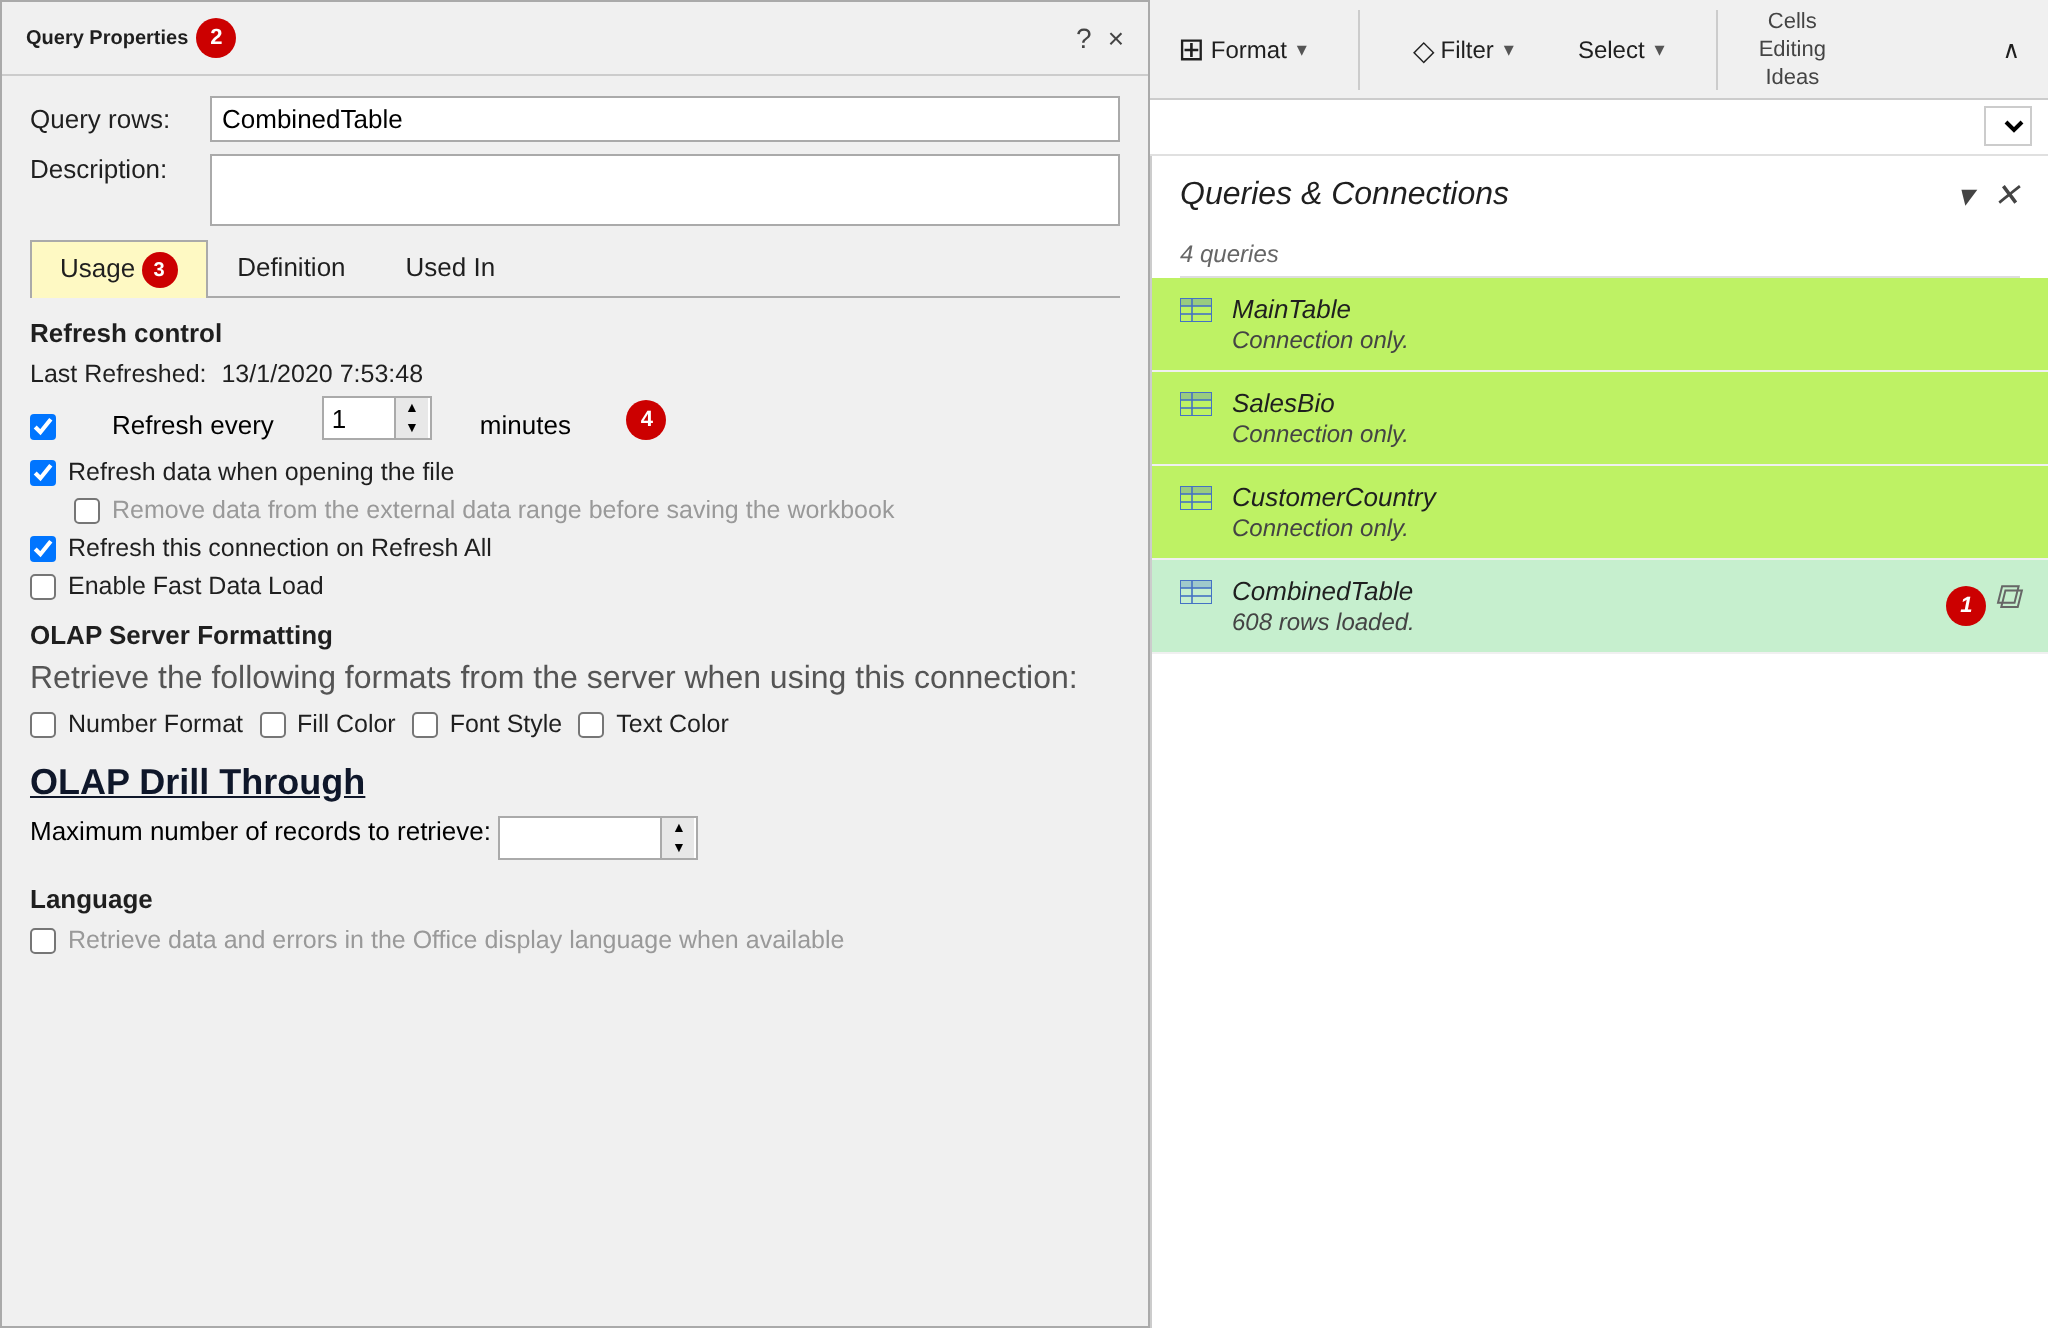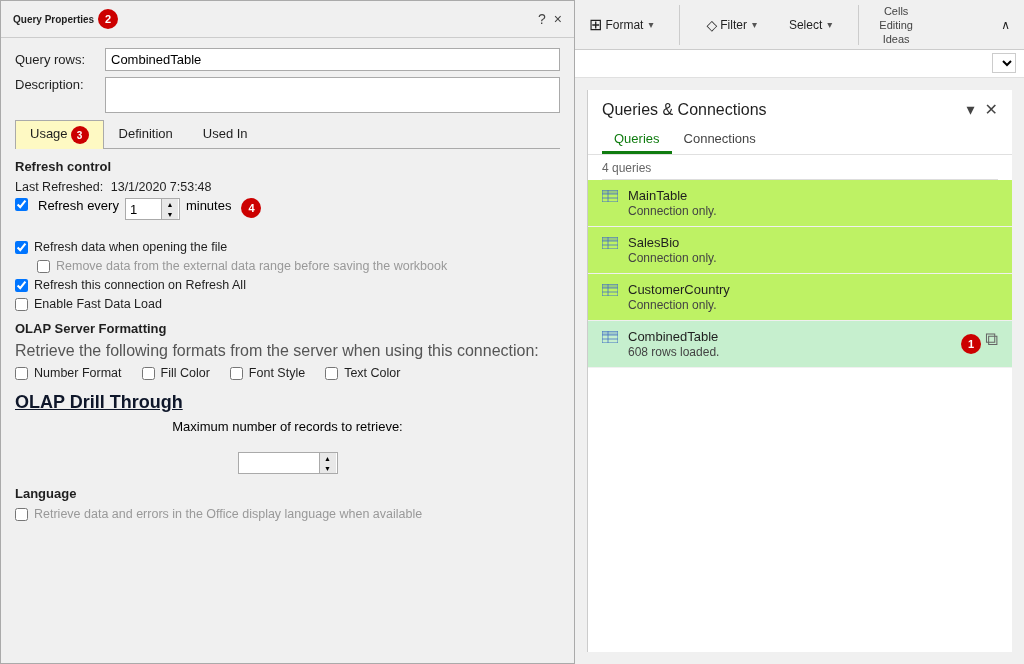--- a/index.html
+++ b/index.html
@@ -157,23 +157,23 @@
     .checkbox-row input[type="checkbox"] {
       margin-right: 6px;
     }
 
     .checkbox-row.indented {
       margin-left: 22px;
     }
 
     .refresh-every-row {
       display: flex;
-      align-items: flex-start;
-      gap: 6px;
-      margin-bottom: 20px;
+      align-items: flex-end;
+      gap: 24px;
+      margin-bottom: 9px;
     }
 
     .refresh-every-row input[type="checkbox"] {
       margin-right: 4px;
     }
 
     .spinner-input {
       display: flex;
       align-items: center;
       border: 1px solid #aaa;
@@ -229,29 +229,27 @@
 
     .olap-desc {
       font-size: 16px;
       color: #555;
       margin-bottom: 6px;
     }
 
     .two-col-checkboxes {
       display: flex;
       flex-wrap: wrap;
-      gap: 4px 20px;
+      gap: 4px 8px;
     }
 
     .olap-drill-row {
       display: flex;
-      align-items: center;
-      gap: 18px;
+      gap: 4px;
       margin-top: 4px;
-      flex-direction: column;
     }
 
     .olap-drill-row .spinner-input {
       width: 100px;
     }
 
     .olap-drill-row .spinner-input input {
       width: 80px;
     }
 
@@ -308,25 +306,26 @@
 
     .toolbar-divider {
       width: 1px;
       height: 40px;
       background: #ccc;
     }
 
     
     .qc-panel {
       background: white;
-      margin: 12px;
+      margin: 0;
       flex: 1;
       display: flex;
       flex-direction: column;
       border-left: 1px solid #ccc;
+      font-style: italic;
     }
 
     .qc-header {
       display: flex;
       align-items: center;
       justify-content: space-between;
       padding: 10px 14px 6px;
       background: white;
     }
 
@@ -616,24 +615,20 @@
 
   <div class="qc-panel">
     <div class="qc-header">
       <span class="qc-title">Queries &amp; Connections</span>
       <div class="qc-header-controls">
         <span style="font-size:16px;">▾</span>
         <span style="font-size:16px;">✕</span>
       </div>
     </div>
 
-    <div class="qc-tabs">
-      <div class="qc-tab active">Queries</div>
-      <div class="qc-tab">Connections</div>
-    </div>
 
     <div class="qc-count">4 queries</div>
 
     <div class="separator"></div>
 
     <div class="query-list">
 
       <div class="query-item">
         <div class="query-icon">
           <svg class="table-icon-svg" viewBox="0 0 16 12" xmlns="http://www.w3.org/2000/svg">

